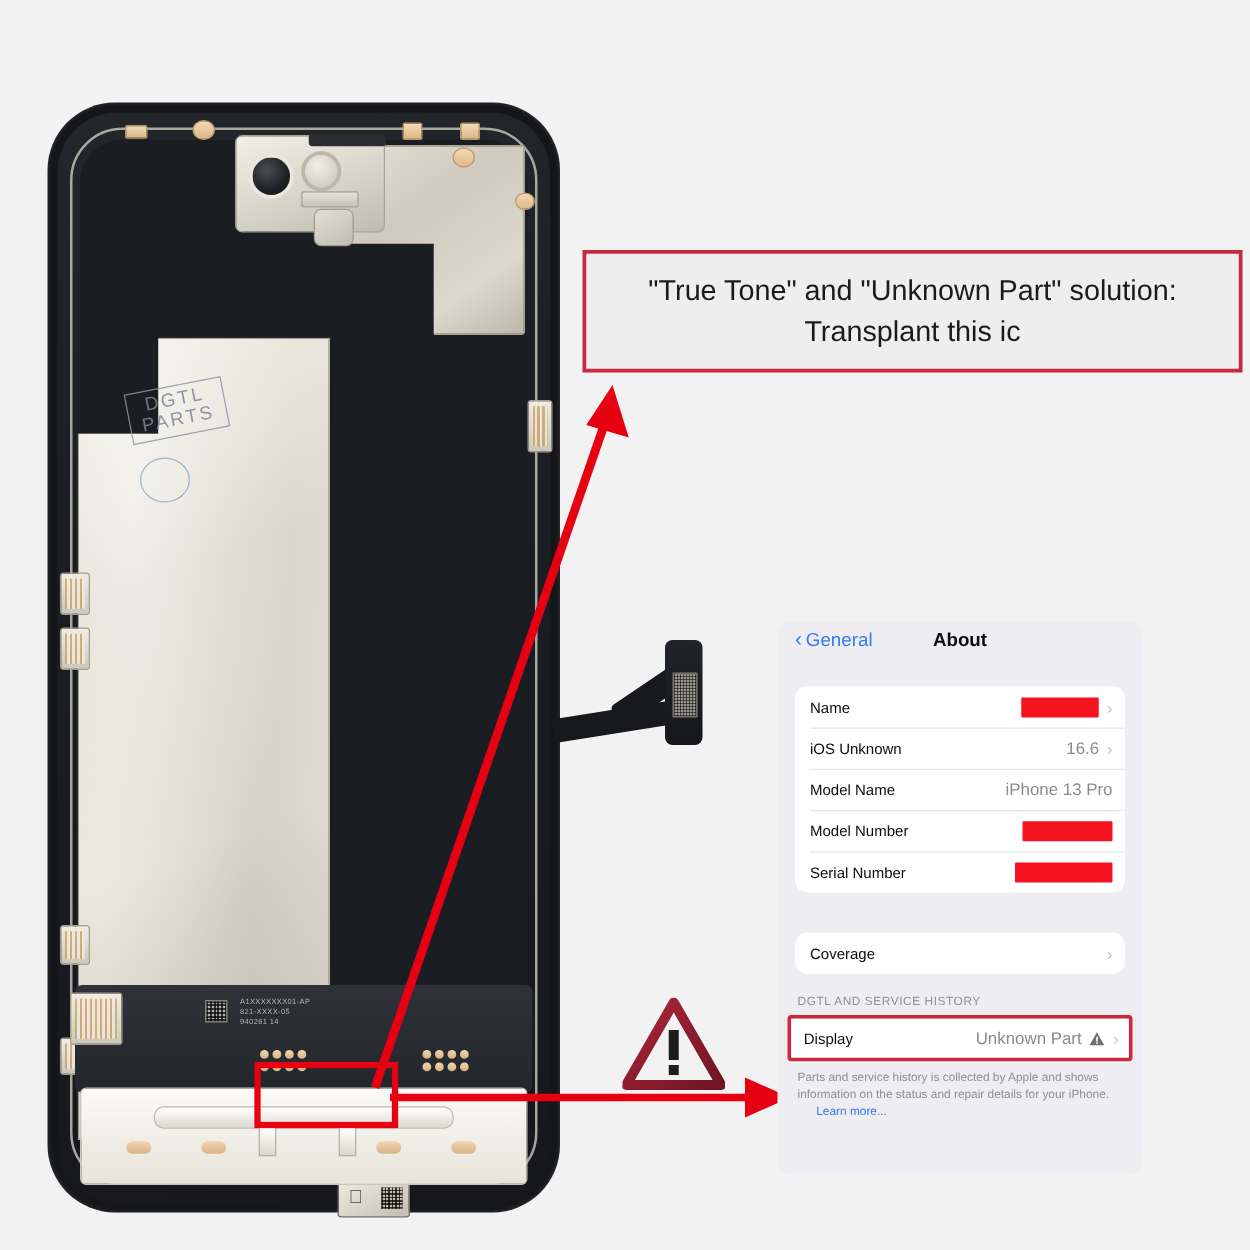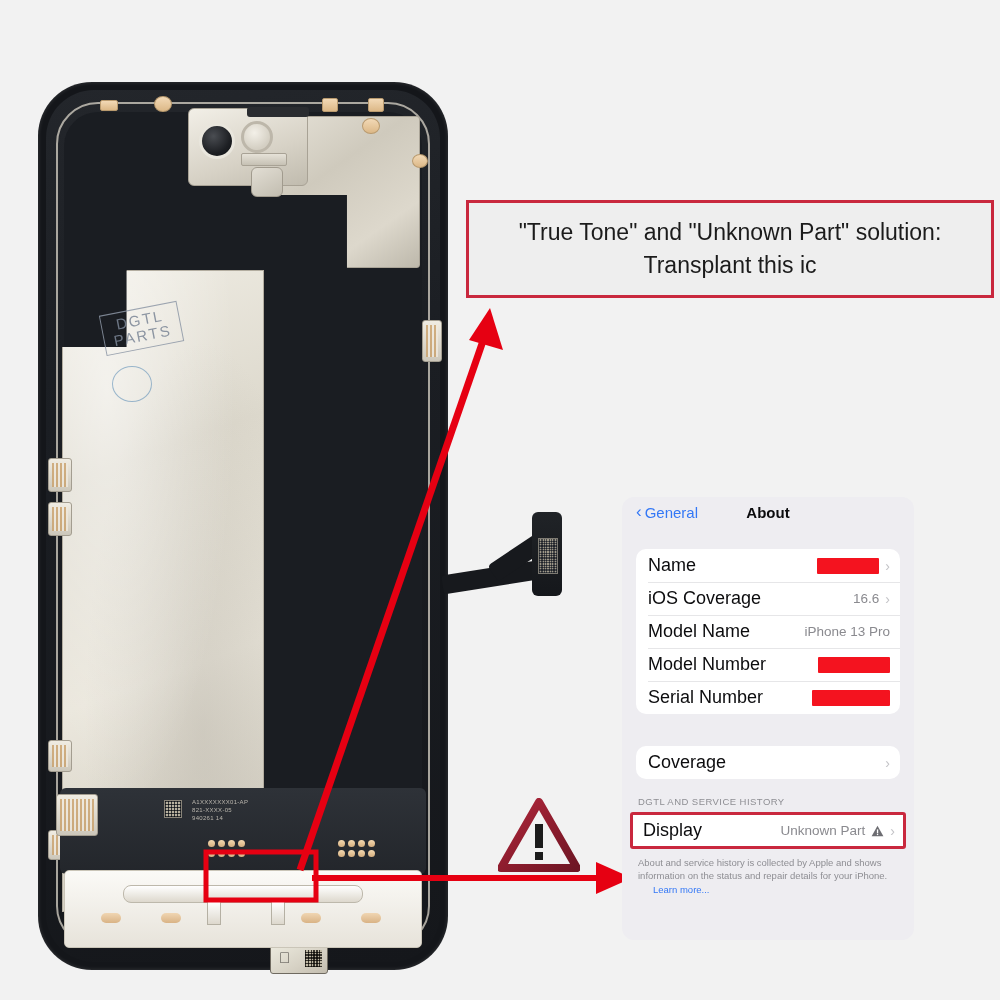--- a/index.html
+++ b/index.html
@@ -442,21 +442,21 @@
     position: relative;
   }
   .ios-row + .ios-row:before {
     content: "";
     position: absolute;
     left: 12px; right: 0; top: 0;
     height: 1px;
     background: #e6e6e8;
   }
   .ios-row .lbl {
-    font-size: 18px;
+    font-size: 12px;
     color: #0c0c0e;
   }
   .ios-row .rgt {
     display: flex;
     align-items: center;
     gap: 6px;
     font-size: 13.5px;
     color: #8a8a8f;
   }
   .ios-row .chevron {
@@ -647,21 +647,21 @@
 
       <div class="ios-row">
         <span class="lbl">Name</span>
         <span class="rgt">
           <span class="redact w1"></span>
           <span class="chevron">›</span>
         </span>
       </div>
 
       <div class="ios-row">
-        <span class="lbl">iOS Coverage</span>
+        <span class="lbl">iOS Unknown</span>
         <span class="rgt">
           <span>16.6</span>
           <span class="chevron">›</span>
         </span>
       </div>
 
       <div class="ios-row">
         <span class="lbl">Model Name</span>
         <span class="rgt">
           <span>iPhone 13 Pro</span>
@@ -705,17 +705,17 @@
               <rect x="5.9" y="4.4" width="1.3" height="3.8" fill="#fff"></rect>
               <rect x="5.9" y="8.8" width="1.3" height="1.3" fill="#fff"></rect>
             </svg>
             <span class="chevron">›</span>
           </span>
         </div>
       </div>
     </div>
 
     <div class="ios-footnote">
-      <span>About and service history is collected by Apple and shows information on the status and repair details for your iPhone. </span><a href="#">Learn more...</a>
+      <span>Parts and service history is collected by Apple and shows information on the status and repair details for your iPhone. </span><a href="#">Learn more...</a>
     </div>
   </div>
 
 </div>
 
 </body></html>

